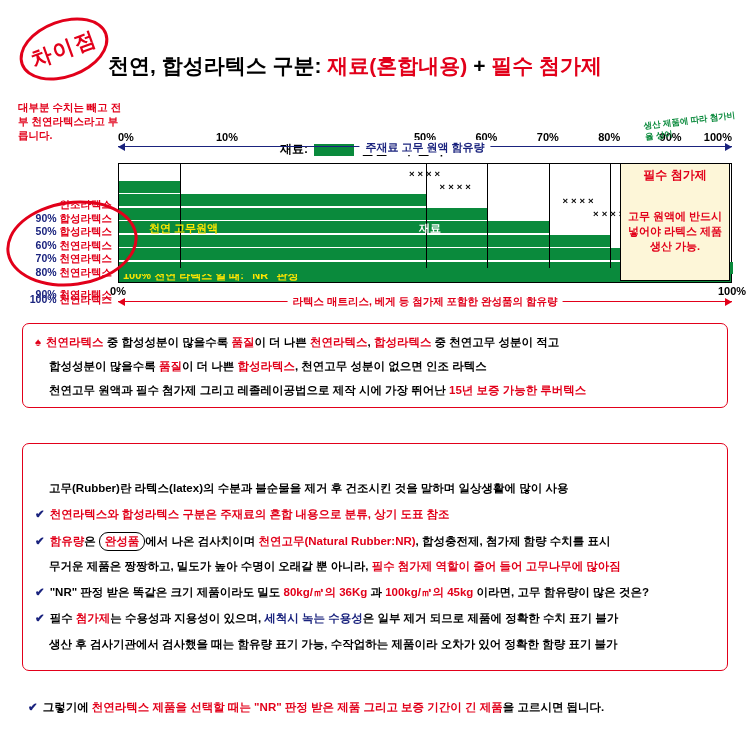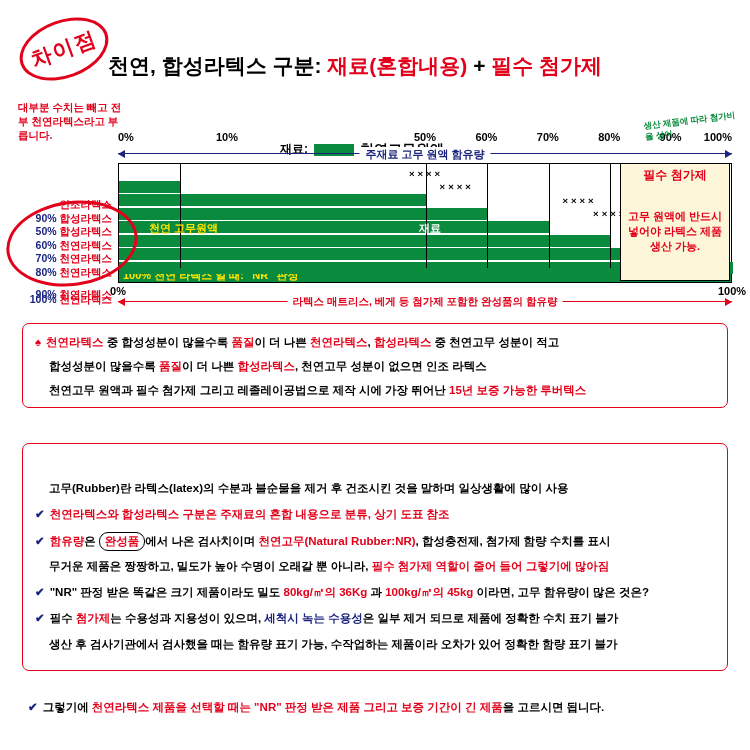--- a/index.html
+++ b/index.html
@@ -45,21 +45,21 @@
   }
   .legend-text { font-size:14px; color:#000; font-weight:bold;}
 
   
   .chart { position:absolute; left:118px; top:131px; width:614px; height:180px; }
   .axis-top { position:absolute; left:0; top:0; width:614px; height:16px; }
   .tick { position:absolute; top:0; font-size:11px; font-weight:bold; color:#000; transform:translateX(-50%); white-space:nowrap;}
   .tick0 { transform:translateX(0); }
   .tick100 { transform:translateX(-100%); }
   .arrowline {
-    position:absolute; left:0; top:22px; width:614px; height:12px;
+    position:absolute; left:0; top:15px; width:614px; height:12px;
     border-top:1px solid #1a237e;
   }
   .arrowline .lbl {
     position:absolute; left:50%; top:-7px; transform:translateX(-50%);
     background:#fff; padding:0 6px; color:#1a237e; font-size:11px; font-weight:bold;
     white-space:nowrap;
   }
   .arrowline:before, .arrowline:after {
     content:""; position:absolute; top:-4px; width:0; height:0;
     border-top:4px solid transparent; border-bottom:4px solid transparent;
@@ -278,20 +278,20 @@
   <div class="box box1" id="box1">
       <div class="line" style="top: 10px;"><span class="spade">♠</span><span class="r">천연라텍스</span><span class="bk"> 중 합성성분이 많을수록 </span><span class="r">품질</span><span class="bk">이 더 나쁜 </span><span class="r">천연라텍스</span><span class="bk">, </span><span class="r">합성라텍스</span><span class="bk"> 중 천연고무 성분이 적고</span></div>
       <div class="line" style="top: 34px;"><span style="display:inline-block;width:14px"></span><span class="bk">합성성분이 많을수록  </span><span class="r">품질</span><span class="bk">이 더 나쁜 </span><span class="r">합성라텍스</span><span class="bk">, 천연고무 성분이 없으면 </span><span class="bk">인조 라텍스</span></div>
       <div class="line" style="top: 58px;"><span style="display:inline-block;width:14px"></span><span class="bk">천연고무 원액</span><span class="bk">과 </span><span class="bk">필수 첨가제</span><span class="bk"> 그리고 레졸레이공법으로 제작 시에 가장 뛰어난 </span><span class="r">15년 보증 가능한 루버텍스</span></div>
     </div>
 
   <div class="box box2" id="box2">
       <div class="line" style="top: 36px;"><span style="display:inline-block;width:14px"></span><span class="bk">고무(Rubber)란 라텍스(latex)의 수분과 불순물을 제거 후 건조시킨 것을 말하며 일상생활에 많이 사용</span></div>
       <div class="line" style="top: 62px;"><span class="check">✔</span><span class="r">천연라텍스와 합성라텍스 구분은 주재료의 혼합 내용으로 분류,  상기 도표 참조</span></div>
       <div class="line" style="top: 88px;"><span class="check">✔</span><span class="r">함유량</span><span class="bk">은 </span><span class="pillbox">완성품</span><span class="bk">에서 나온 검사치이며 </span><span class="r">천연고무(Natural Rubber:NR)</span><span class="bk">, 합성충전제, 첨가제 함량 수치를 표시</span></div>
-      <div class="line" style="top: 114px;"><span style="display:inline-block;width:14px"></span><span class="bk">무거운 제품은 짱짱하고, 밀도가 높아 수명이 오래갈 뿐 아니라, </span><span class="r">필수 첨가제 역할이 줄어 들어 </span><span class="r">그렇기에 많아짐</span></div>
+      <div class="line" style="top: 114px;"><span style="display:inline-block;width:14px"></span><span class="bk">무거운 제품은 짱짱하고, 밀도가 높아 수명이 오래갈 뿐 아니라, </span><span class="r">필수 첨가제 역할이 줄어 들어 </span><span class="r">고무나무에 많아짐</span></div>
       <div class="line" style="top: 140px;"><span class="check">✔</span><span class="bk">"NR"  판정 받은 똑같은 크기 제품이라도 밀도 </span><span class="r">80kg/㎥의 36Kg</span><span class="bk"> 과 </span><span class="r">100kg/㎥의 45kg</span><span class="bk"> 이라면, 고무 함유량이 많은 것은?</span></div>
       <div class="line" style="top: 166px;"><span class="check">✔</span><span class="bk">필수 </span><span class="r">첨가제</span><span class="bk">는 </span><span class="bk">수용성과 지용성</span><span class="bk">이 있으며, </span><span class="b">세척시 녹는 수용성</span><span class="bk">은 일부 제거 되므로 제품에 정확한 수치 표기 불가</span></div>
       <div class="line" style="top: 192px;"><span style="display:inline-block;width:14px"></span><span class="bk">생산 후 검사기관에서 검사했을 때는 함유량 표기 가능, 수작업하는 제품이라 오차가 있어 정확한 함량 표기 불가</span></div>
     </div>
 
   <div class="footer" id="footer"><span class="check">✔</span><span class="bk">그렇기에 </span><span class="r">천연라텍스 제품을 선택할 때는 "NR" 판정 받은 제품 그리고 보증 기간이 긴 제품</span><span class="bk">을 고르시면 됩니다.</span></div>
 </div>
 
 </body></html>

